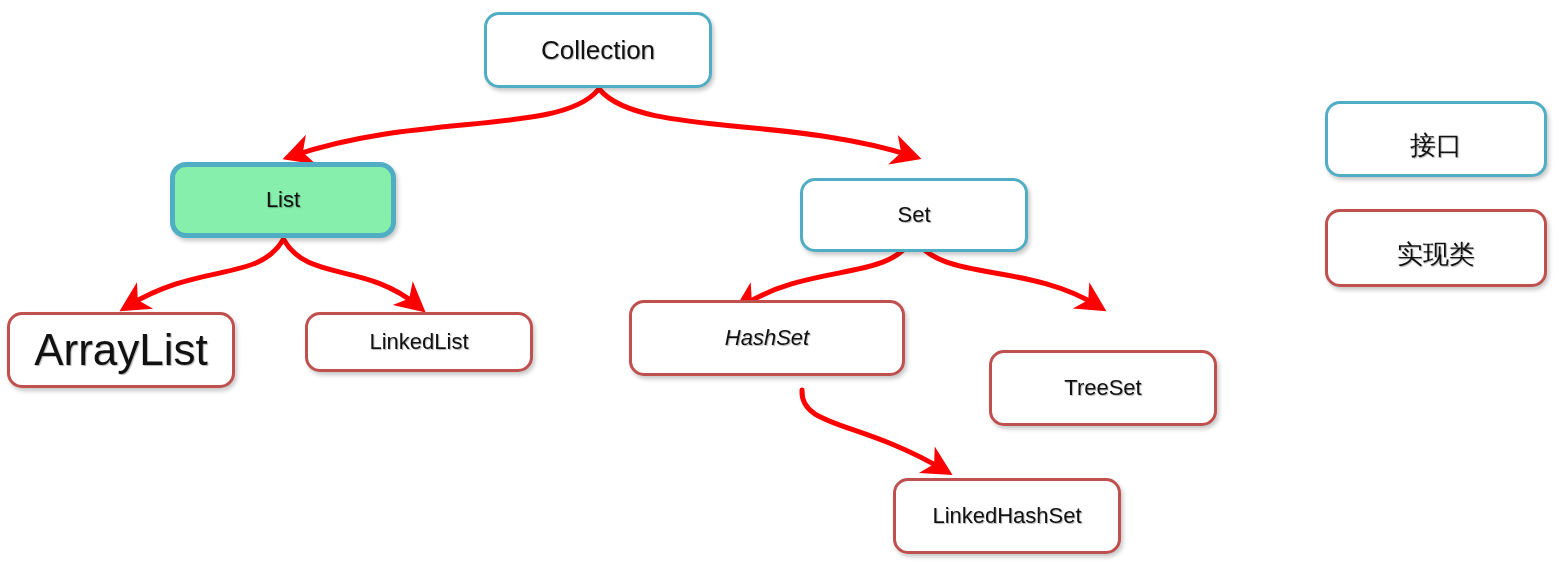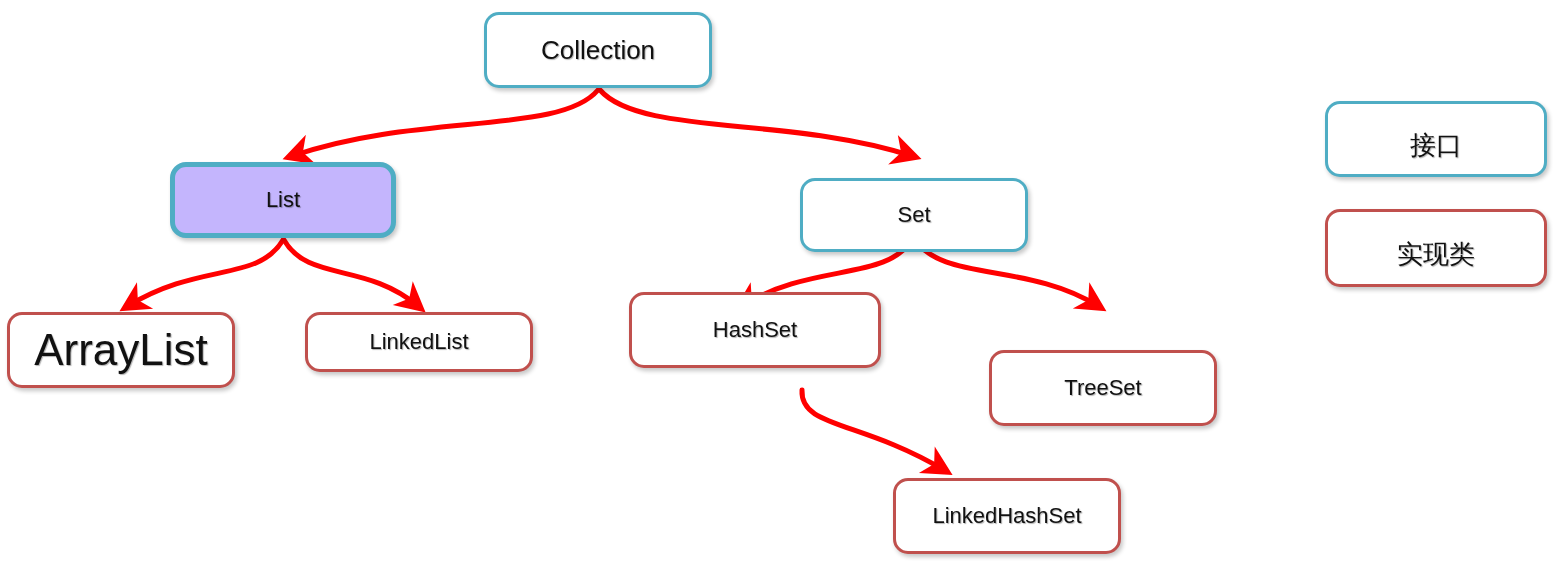--- a/index.html
+++ b/index.html
@@ -46,21 +46,21 @@
   .iface {
     border: 3px solid #4FADC4;
   }
   
   .impl {
     border: 3px solid #C0504D;
   }
   
   .highlight {
     border: 5px solid #4FADC4;
-    background: #c4b5fd;
+    background: #86efac;
     border-radius: 16px;
   }
   .fs-22 { font-size: 22px; }
   .fs-34 { font-size: 44px; text-align: right; }
   .fs-26 { font-size: 26px; }
   .legend-label {
     color: #111111;
     text-shadow: 1px 1px 1px rgba(0,0,0,0.30);
     white-space: nowrap;
     margin-top: 12px;
@@ -106,21 +106,21 @@
   </div>
 
   <div class="node impl" style="left:7px; top:312px; width:228px; height:76px;">
     <span class="node-label fs-34">ArrayList</span>
   </div>
 
   <div class="node impl" style="left:305px; top:312px; width:228px; height:60px;">
     <span class="node-label fs-22">LinkedList</span>
   </div>
 
-  <div class="node impl" style="left:629px; top:292px; width:252px; height:76px;">
+  <div class="node impl" style="left:629px; top:300px; width:276px; height:76px;font-style:italic;">
     <span class="node-label fs-22">HashSet</span>
   </div>
 
   <div class="node impl" style="left:989px; top:312px; width:228px; height:76px;margin-top:38px;">
     <span class="node-label fs-22">TreeSet</span>
   </div>
 
   <div class="node impl" style="left:893px; top:478px; width:228px; height:76px;align-items:center;">
     <span class="node-label fs-22">LinkedHashSet</span>
   </div>

